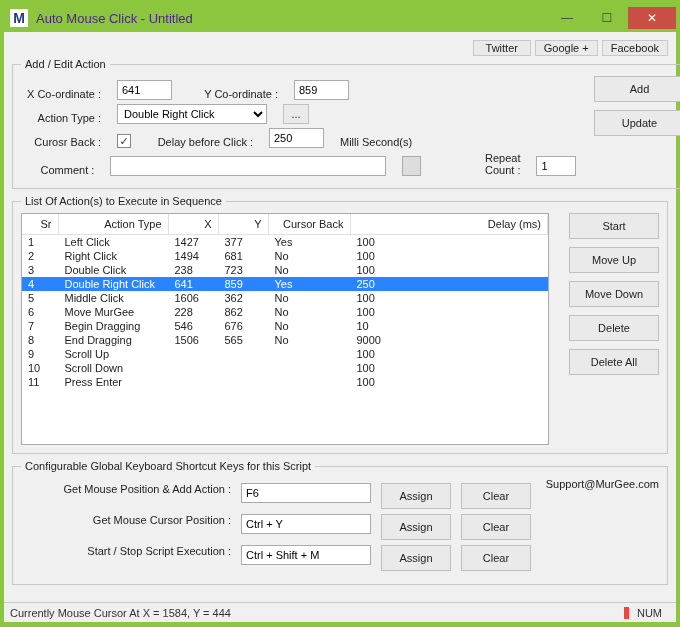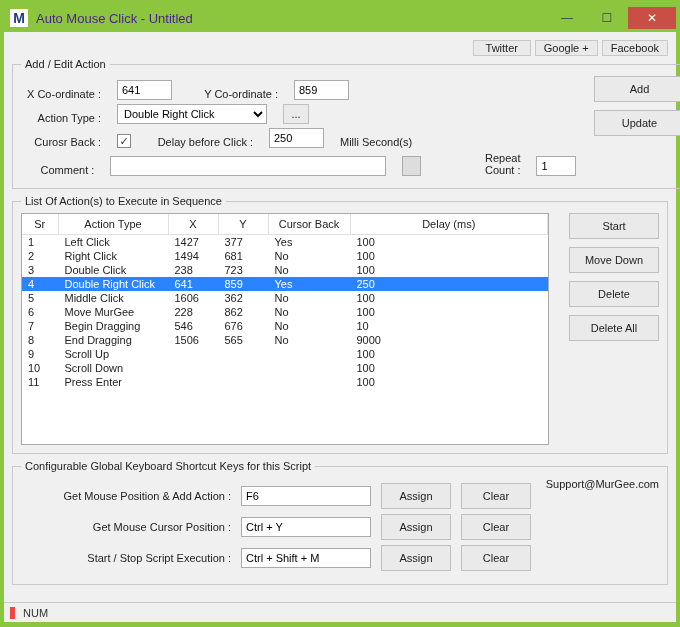--- a/index.html
+++ b/index.html
@@ -94,38 +94,38 @@
   }
   .tablewrap {
     flex:1;
     border:1px solid #aaa;
     background:#fff;
     height:232px;
     overflow:hidden;
   }
   table { border-collapse:collapse; width:100%; font-size:11px; }
   thead th {
-    text-align:center; font-weight:normal;
+    text-align:right; font-weight:normal;
     background:#fff;
     border-right:1px solid #e0e0e0;
     border-bottom:1px solid #e0e0e0;
     padding:2px 6px;
     height:20px;
   }
   tbody td {
     padding:1px 6px;
     border-right:1px solid transparent;
     white-space:nowrap;
   }
   tbody tr.sel td {
     background:#2a84ff; color:#fff;
   }
   
   .shortcuts-row {
-    display:flex; align-items:center; gap:10px; margin:5px 0;
+    display:flex; align-items:flex-start; gap:10px; margin:5px 0;
   }
   .shortcuts-row .lbl { width:210px; }
   .statusbar {
     height:20px; border-top:1px solid #c8c8c8;
     background:#f0f0f0;
     display:flex; align-items:center;
     padding:0 6px; font-size:11px; color:#333;
     justify-content:space-between;
   }
   .statusbar .cell { border-left:5px solid #ef4444; padding:0 8px; }
@@ -309,20 +309,21 @@
                   <td></td>
                   <td></td>
                   <td></td>
                   <td>100</td>
                 </tr>
               </tbody>
           </table>
         </div>
         <div class="rightcol" style="">
           <div class="btn">Start</div>
+          <div class="btn">Move Up</div>
           <div class="btn">Move Down</div>
           <div class="btn">Delete</div>
           <div class="btn">Delete All</div>
         </div>
       </div>
     </fieldset>
 
     <fieldset>
       <legend>Configurable Global Keyboard Shortcut Keys for this Script</legend>
       <div class="support">Support@MurGee.com</div>
@@ -344,15 +345,16 @@
             <input type="text" style="width: 130px;" value="Ctrl + Shift + M">
             <div class="btn" style="width:70px">Assign</div>
             <div class="btn" style="width:70px">Clear</div>
           </div>
         </div>
     </fieldset>
 
   </div>
 
   <div class="statusbar">
+    <span>Currently Mouse Cursor At X = 1584, Y = 444</span>
     <span class="cell">NUM</span>
   </div>
 </div>
 
 </body></html>

